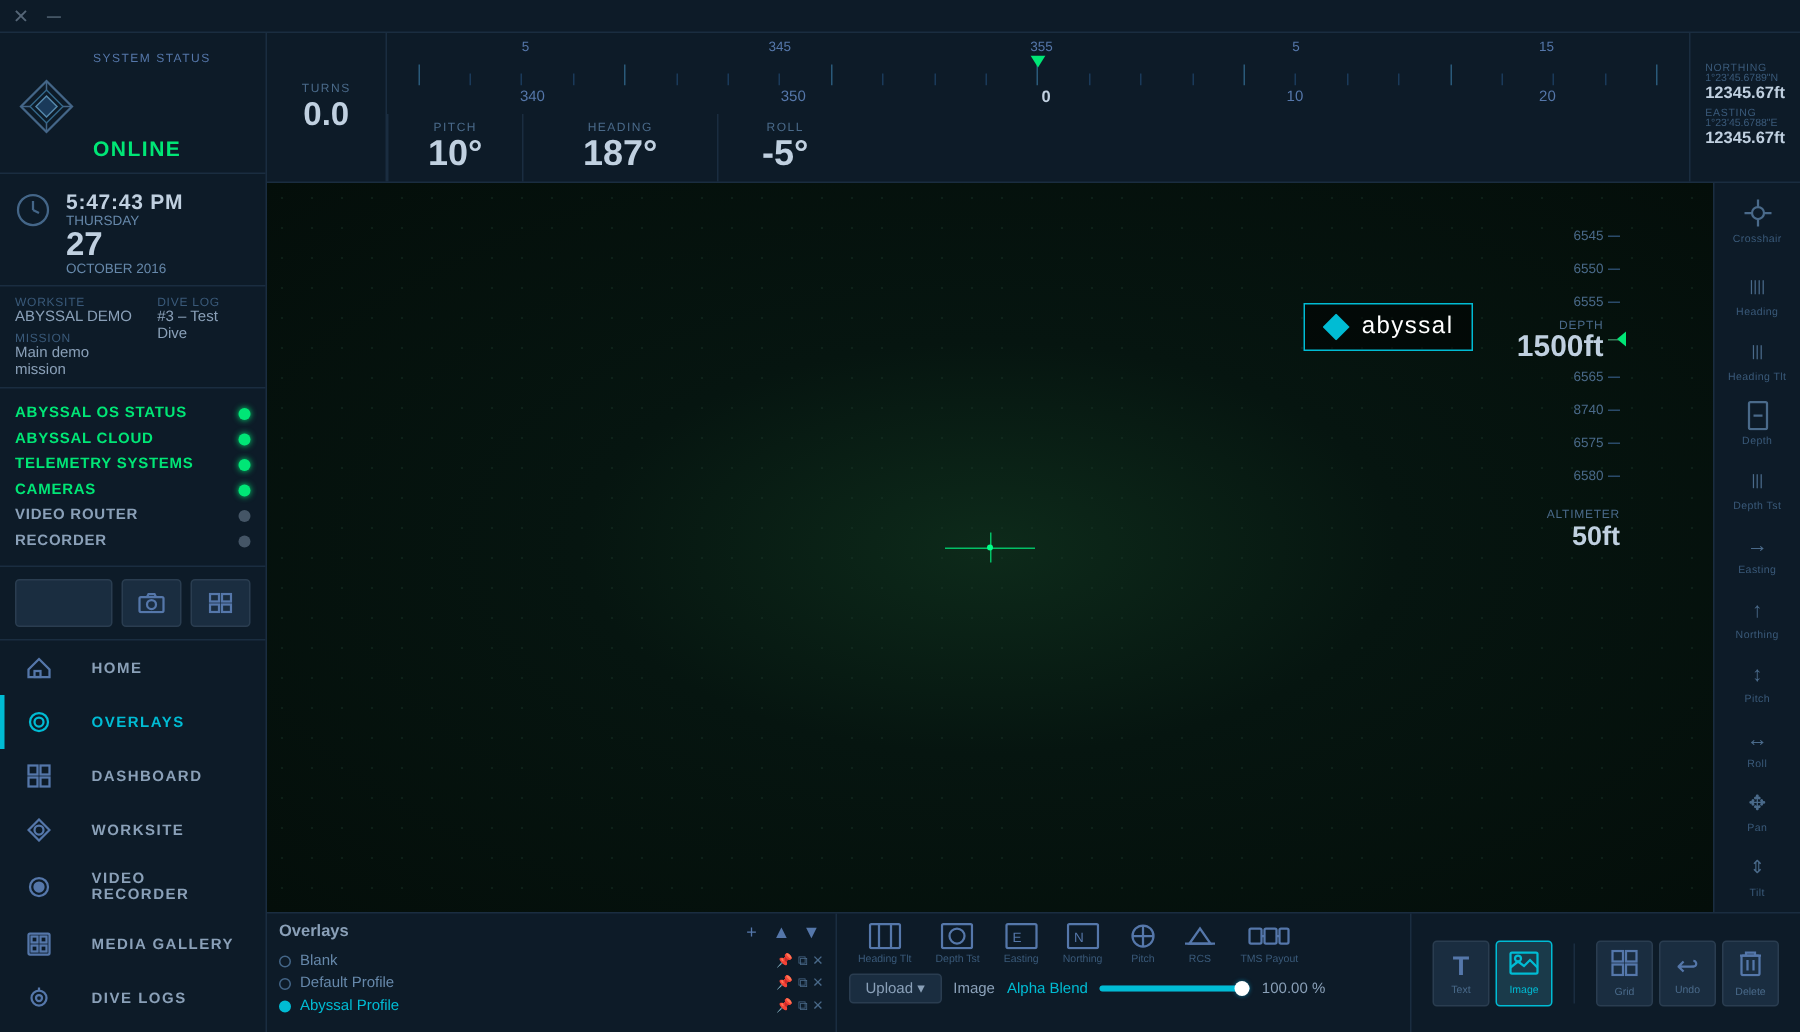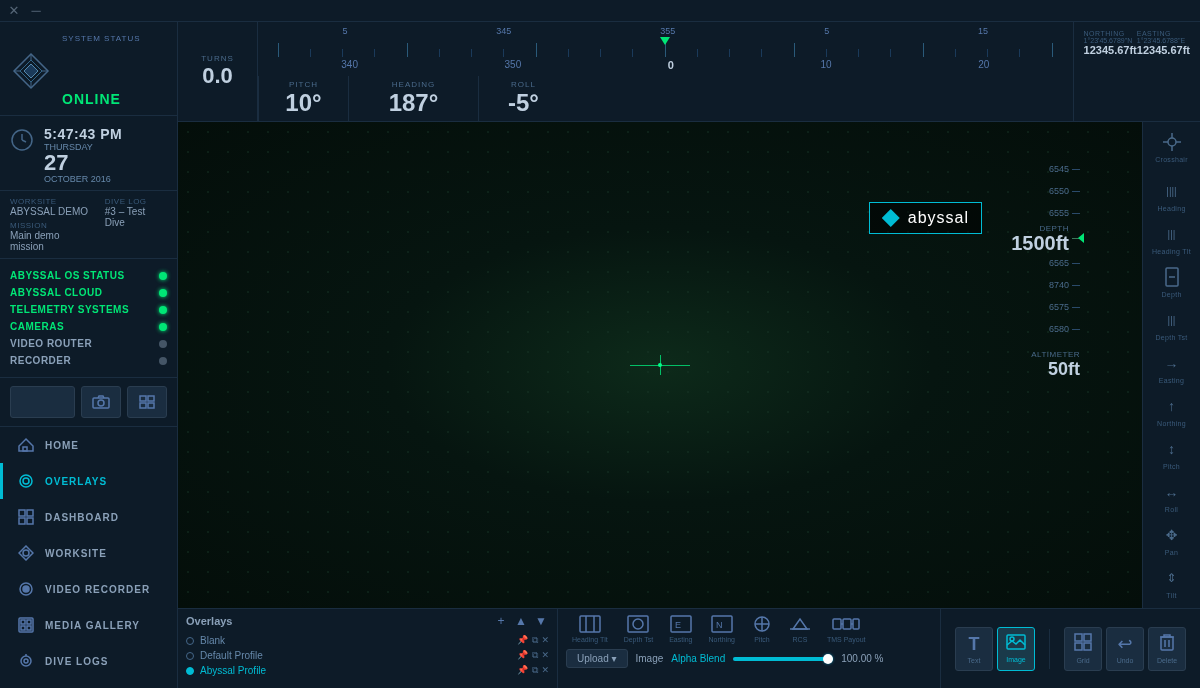--- a/index.html
+++ b/index.html
@@ -197,21 +197,21 @@
     }
 
     .nav-items {
       flex: 1;
       overflow-y: auto;
     }
     .nav-item {
       display: flex;
       align-items: center;
       padding: 9px 14px;
-      gap: 10px;
+      gap: 26px;
       cursor: pointer;
       border-left: 3px solid transparent;
     }
     .nav-item.active {
       border-left-color: #00bcd4;
     }
     .nav-icon {
       width: 18px; height: 18px;
       color: #5577aa;
       flex-shrink: 0;
@@ -290,24 +290,24 @@
       padding: 4px;
     }
     .phr-value {
       font-size: 24px;
       font-weight: bold;
       color: #c0d0e0;
     }
 
     .coords-panel {
       display: flex;
-      flex-direction: row;
+      flex-direction: column;
       border-left: 1px solid #1a2d40;
       padding: 8px 10px;
-      justify-content: flex-end;
+      justify-content: center;
     }
     .coord-row {
       display: flex;
       flex-direction: column;
       margin-bottom: 4px;
     }
     .coord-label {
       font-size: 7px;
       color: #3a5a7a;
       text-transform: uppercase;
@@ -912,21 +912,21 @@
             <div style="width:18px;height:18px;background:#00bcd4;clip-path:polygon(50% 0%,100% 50%,50% 100%,0% 50%);"></div>
             <span class="overlay-text">abyssal</span>
           </div>
 
           <div class="crosshair">
             <div class="crosshair-h"></div>
             <div class="crosshair-v"></div>
             <div class="crosshair-center"></div>
           </div>
 
-          <div style="position:absolute;right:62px;top:36px;display:flex;flex-direction:column;align-items:flex-end;gap:0;">
+          <div style="position:absolute;right:62px;top:24px;display:flex;flex-direction:column;align-items:flex-end;gap:0;">
             <div style="display:flex;align-items:center;height:22px;">
               <span style="font-size:9px;color:#4a6a8a;margin-right:3px;">6545</span>
               <div style="width:8px;height:1px;background:#2a4a6a;"></div>
             </div>
             <div style="display:flex;align-items:center;height:22px;">
               <span style="font-size:9px;color:#4a6a8a;margin-right:3px;">6550</span>
               <div style="width:8px;height:1px;background:#2a4a6a;"></div>
             </div>
             <div style="display:flex;align-items:center;height:22px;">
               <span style="font-size:9px;color:#4a6a8a;margin-right:3px;">6555</span>

